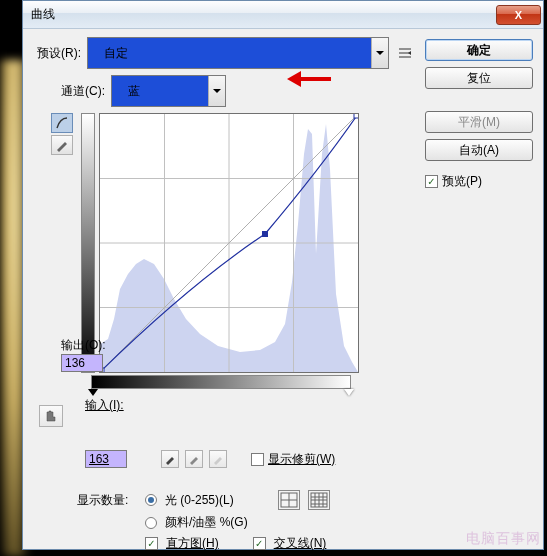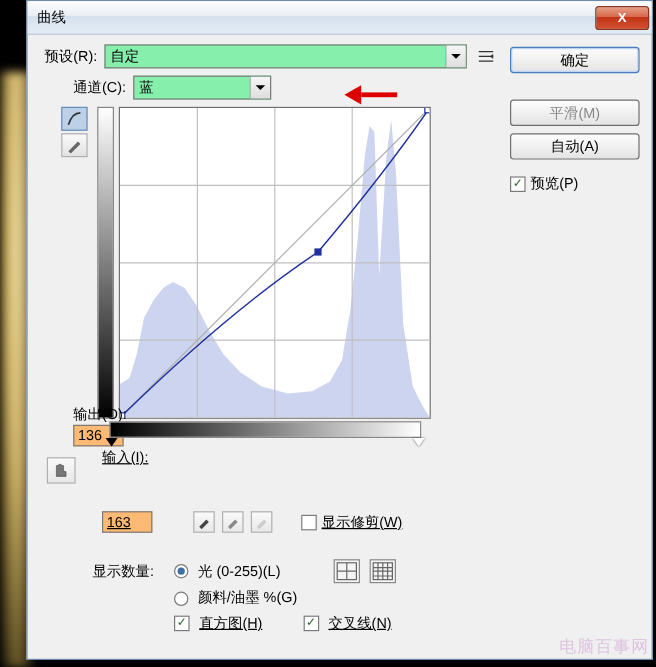--- a/index.html
+++ b/index.html
@@ -8,29 +8,29 @@
   .dialog { position: absolute; left: 22px; top: 0; width: 522px; height: 550px; background: #f0f0f0; border: 1px solid #6b8aab; box-shadow: 0 4px 12px rgba(0,0,0,.4); }
   .titlebar { height: 28px; background: linear-gradient(to bottom, #fdfdfe 0%, #e9eff5 45%, #d5e1ed 46%, #e3ecf5 100%); border-bottom: 1px solid #b8c8d8; display: flex; align-items: center; padding: 0 2px 0 8px; }
   .titlebar-title { flex: 1; color: #000; }
   .close-btn { width: 45px; height: 20px; background: linear-gradient(to bottom, #e6a089 0%, #d9664a 45%, #c13515 46%, #d35030 100%); border: 1px solid #8a3520; border-radius: 3px; display: flex; align-items: center; justify-content: center; color: #fff; cursor: default; }
   .close-x { font-size: 11px; font-weight: bold; }
   .content { display: flex; padding: 8px 10px 10px 10px; gap: 10px; height: calc(100% - 28px); }
   .left-col { flex: 1; display: flex; flex-direction: column; }
   .right-col { width: 108px; display: flex; flex-direction: column; gap: 6px; padding-top: 2px; }
   .row { display: flex; align-items: center; gap: 6px; margin-bottom: 6px; }
   .label { color: #000; }
-  .select { background: #86efac; border: 1px solid #7a7a7a; height: 20px; display: flex; align-items: center; padding: 0 4px; position: relative; }
+  .select { background: #1d4ed8; border: 1px solid #7a7a7a; height: 32px; display: flex; align-items: center; padding: 0 16px; position: relative; }
   .select-arrow { position: absolute; right: 0; top: 0; width: 17px; height: 100%; background: linear-gradient(to bottom, #f6f6f6, #dedede); border-left: 1px solid #b0b0b0; display: flex; align-items: center; justify-content: center; }
   .select-arrow::after { content: ""; border-left: 4px solid transparent; border-right: 4px solid transparent; border-top: 4px solid #000; }
   .preset-select { flex: 1; }
   .chan-select { width: 115px; }
   .menu-icon-btn { width: 20px; height: 20px; display: flex; align-items: center; justify-content: center; border: 1px solid transparent; }
   .btn { height: 22px; border: 1px solid #707070; border-radius: 3px; background: linear-gradient(to bottom, #fdfdfd, #e4e4e4); display: flex; align-items: center; justify-content: center; cursor: default; }
   .btn.disabled { color: #888; }
-  .btn.default-btn { border: 1px solid #4a7dbb; box-shadow: 0 0 0 1px #bcd6f3 inset; }
+  .btn.default-btn { border: 1px solid #4a7dbb; box-shadow: 0 0 0 1px #bcd6f3 inset; font-weight: bold; }
   .checkbox-row { display: flex; align-items: center; gap: 4px; margin-top: 6px; }
   .checkbox { width: 13px; height: 13px; border: 1px solid #7a7a7a; background: #fff; display: inline-flex; align-items: center; justify-content: center; }
   .checkbox.checked::after { content: "✓"; font-size: 10px; color: #2a6b2a; line-height: 1; }
 
   .arrow-ptr { position: absolute; left: 264px; top: 70px; display: flex; align-items: center; }
   .arrow-line { width: 30px; height: 4px; background: #d00; }
   .arrow-head { width: 0; height: 0; border-top: 8px solid transparent; border-bottom: 8px solid transparent; border-right: 14px solid #d00; }
 
   .curve-area { display: flex; gap: 4px; margin-left: 18px; }
   .tool-col { width: 22px; display: flex; flex-direction: column; gap: 2px; margin-right: 4px; }
@@ -45,21 +45,21 @@
   .curve { stroke: #2030a0; stroke-width: 1.2; fill: none; }
   .cpoint { fill: #2030a0; }
   .endpt { fill: #fff; stroke: #2030a0; stroke-width: 1; }
 
   .h-grad-row { display: flex; margin-left: 58px; margin-top: 2px; align-items: center; }
   .h-grad { width: 260px; height: 14px; background: linear-gradient(to right, #000, #fff); border: 1px solid #888; position: relative; }
   .slider-marker { position: absolute; top: 13px; width: 0; height: 0; border-left: 5px solid transparent; border-right: 5px solid transparent; border-top: 7px solid #000; }
   .slider-marker.white { border-top-color: #fff; filter: drop-shadow(0 0 1px #555); }
 
   .io-row { display: flex; align-items: center; gap: 4px; }
-  .num-input { width: 42px; height: 18px; border: 1px solid #7a7a7a; background: #fdba74; padding: 0 3px; }
+  .num-input { width: 42px; height: 18px; border: 1px solid #7a7a7a; background: #c4b5fd; padding: 0 3px; }
   .output-block { position: absolute; left: 38px; top: 336px; }
   .input-row { margin-left: 76px; margin-top: 8px; display: flex; align-items: center; gap: 10px; }
   .droppers { display: flex; gap: 6px; margin-left: 10px; }
   .dropper { width: 18px; height: 18px; display: flex; align-items: center; justify-content: center; border: 1px solid #b0b0b0; background: linear-gradient(to bottom,#fafafa,#e8e8e8); }
   .hand-btn { width: 24px; height: 22px; border: 1px solid #b0b0b0; background: linear-gradient(to bottom,#fafafa,#e8e8e8); display: flex; align-items: center; justify-content: center; margin-top: 16px; margin-left: 6px; }
 
   .options-hdr { display: flex; align-items: center; gap: 6px; margin-left: 40px; margin-top: 10px; }
   .chev-btn { width: 16px; height: 16px; border: 1px solid #888; border-radius: 50%; background: #fafafa; display: flex; align-items: center; justify-content: center; }
   .chev-btn::after { content: ""; border-left: 4px solid transparent; border-right: 4px solid transparent; border-bottom: 5px solid #444; position: relative; top: -1px; }
   .opts-body { margin-left: 44px; margin-top: 22px; }
@@ -239,20 +239,23 @@
           <span class="label"><span class="ul">交叉线(N)</span></span>
         </div>
       </div>
 
     </div>
 
     <div class="right-col">
       <div class="btn default-btn">
           <span>确定</span>
         </div>
+      <div class="btn">
+          <span>复位</span>
+        </div>
       <div style="height:10px"></div>
       <div class="btn disabled">
           <span>平滑(M)</span>
         </div>
       <div class="btn">
           <span>自动(A)</span>
         </div>
       <div class="checkbox-row">
         <span class="checkbox checked"></span>
         <span class="label">预览(P)</span>

